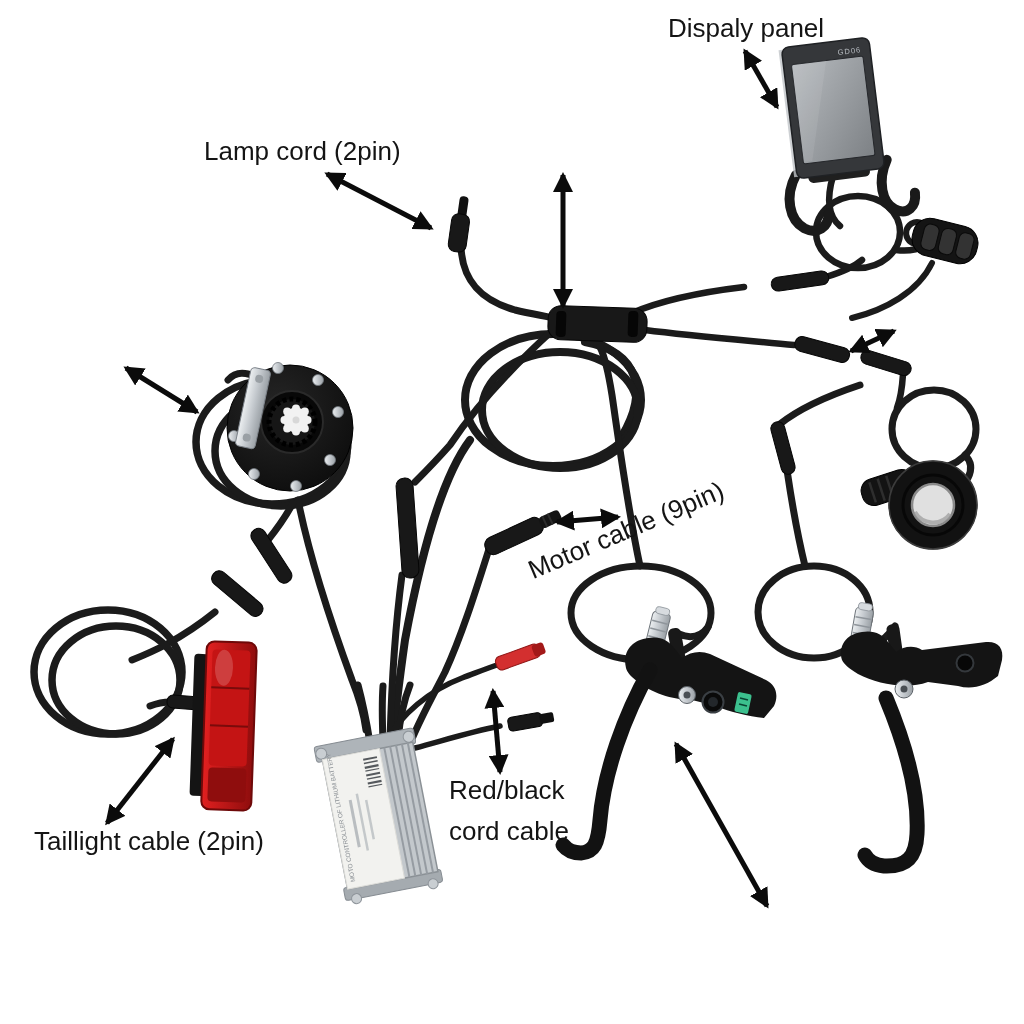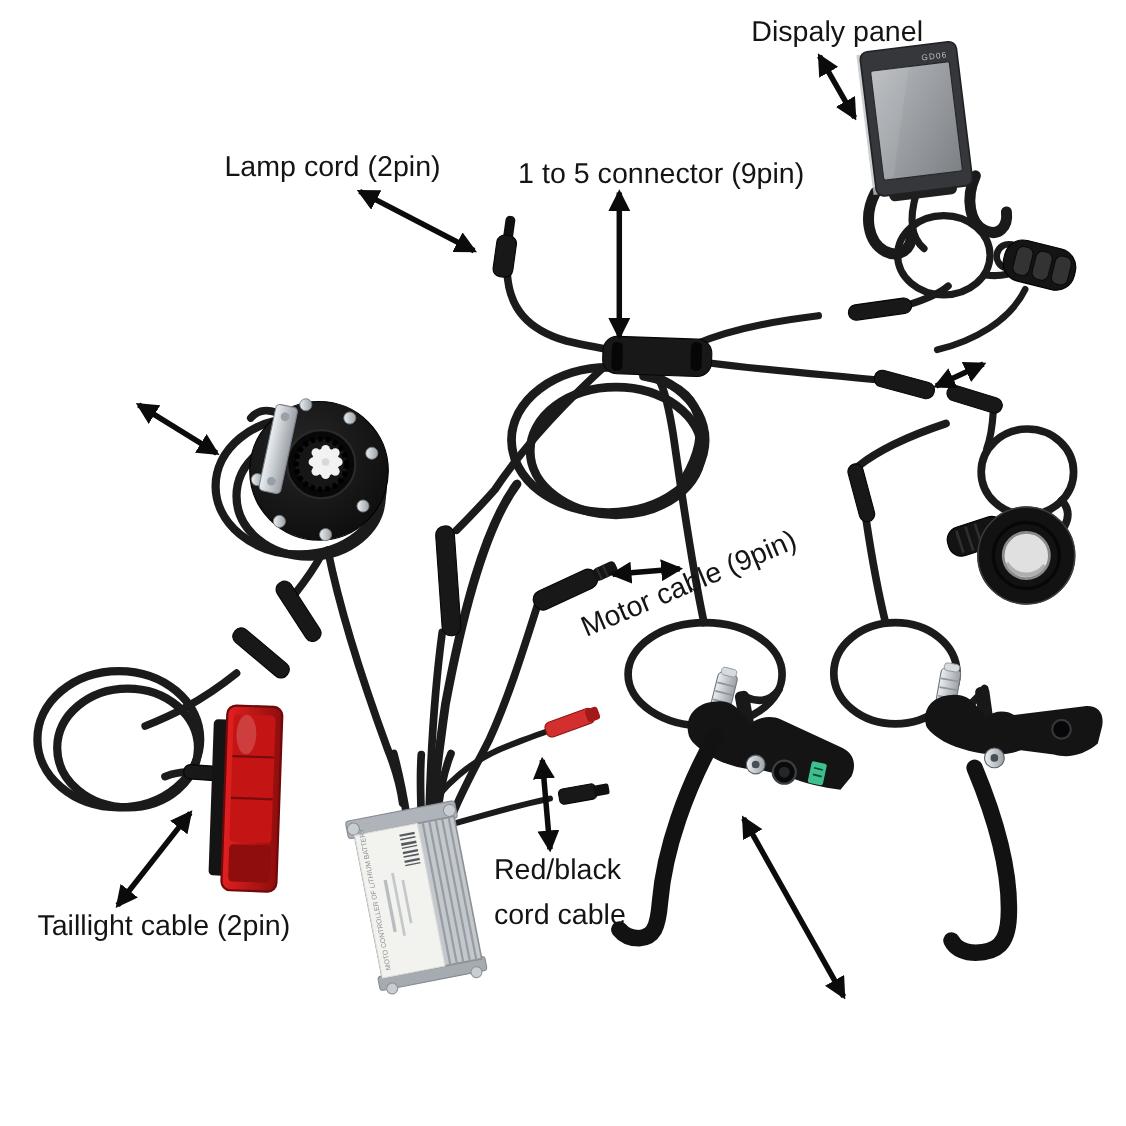--- a/index.html
+++ b/index.html
@@ -296,20 +296,19 @@
     <line class="arrow" x1="563" y1="175" x2="563" y2="306" marker-start="url(#ah)" marker-end="url(#ah)"></line>
     <line class="arrow" x1="851" y1="351" x2="894" y2="331" marker-start="url(#ah)" marker-end="url(#ah)"></line>
     <line class="arrow" x1="126" y1="368" x2="197" y2="412" marker-start="url(#ah)" marker-end="url(#ah)"></line>
     <line class="arrow" x1="557" y1="522" x2="618" y2="517" marker-start="url(#ah)" marker-end="url(#ah)"></line>
     <line class="arrow" x1="493" y1="691" x2="500" y2="772" marker-start="url(#ah)" marker-end="url(#ah)"></line>
     <line class="arrow" x1="107" y1="823" x2="173" y2="739" marker-start="url(#ah)" marker-end="url(#ah)"></line>
     <line class="arrow" x1="676" y1="744" x2="767" y2="906" marker-start="url(#ah)" marker-end="url(#ah)"></line>
   </g>
 </svg>
 
-  <div class="lbl" style="left:683px;top:14px">Dispaly panel</div>
+  <div class="lbl" style="left:668px;top:14px">Dispaly panel</div>
   <div class="lbl" style="left:204px;top:137px">Lamp cord (2pin)</div>
-  <div class="lbl" style="left:471px;top:143px">1 to 5 connector (9pin)</div>
   <div class="lbl" style="left:524px;top:558px;transform:rotate(-23deg);transform-origin:0 0">Motor cable (9pin)</div>
   <div class="lbl" style="left:449px;top:776px">Red/black</div>
   <div class="lbl" style="left:449px;top:817px">cord cable</div>
   <div class="lbl" style="left:34px;top:827px">Taillight cable (2pin)</div>
 </div>
 
 </body></html>

